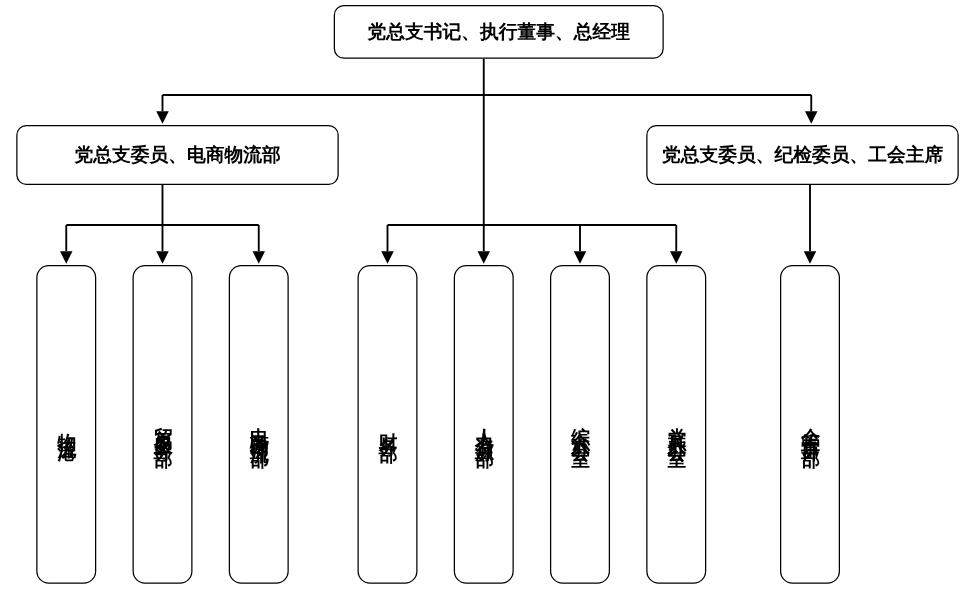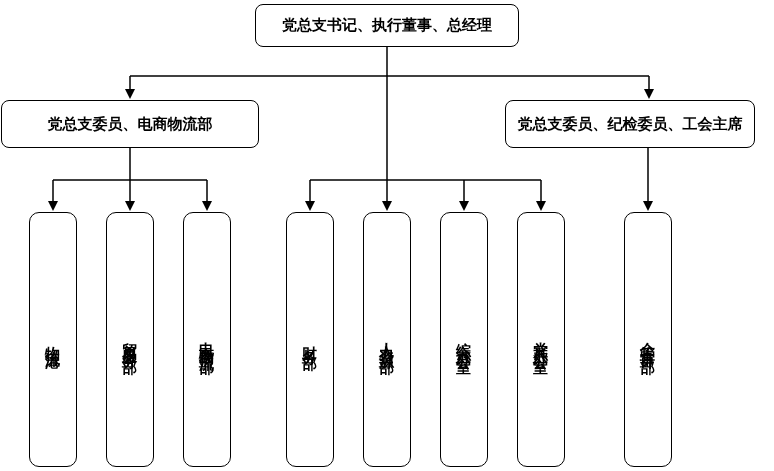--- a/index.html
+++ b/index.html
@@ -39,20 +39,21 @@
     display: flex;
     align-items: center;
     justify-content: center;
     font-weight: 700;
     font-size: 15px;
     text-align: center;
   }
   .node.h {
     border-radius: 8px;
     white-space: nowrap;
+    margin-left: 12px;
   }
   .node.v {
     border-radius: 10px;
   }
   .node.v .vtext {
     writing-mode: vertical-lr;
     text-orientation: upright;
     letter-spacing: 4px;
     line-height: 1;
   }

